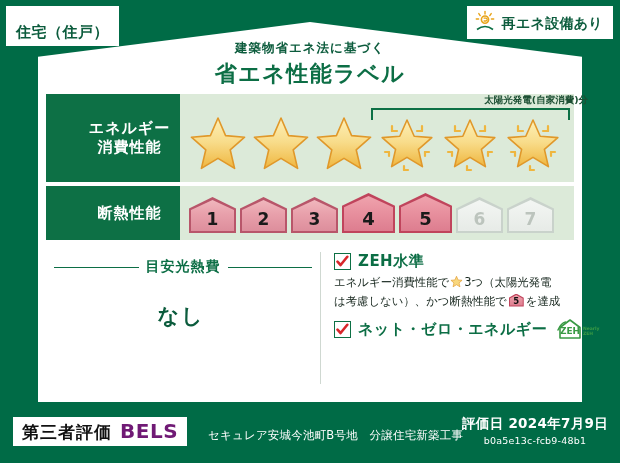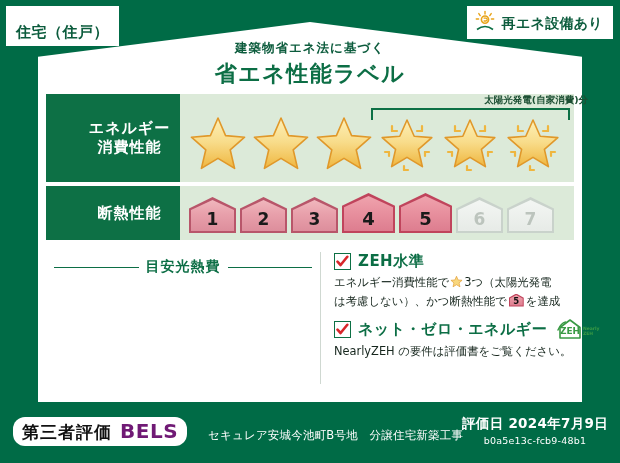--- a/index.html
+++ b/index.html
@@ -209,21 +209,21 @@
   .zeh-logo{ margin-left:3px; display:inline-flex; align-items:flex-end; }
 
   
   .footer{
     position:absolute; left:0; right:0; bottom:0; height:55px;
     background:#006b46;
   }
   .bels-tag{
     position:absolute; left:13px; top:9px;
     background:#ffffff; padding:4px 9px 5px 9px;
-    display:flex; align-items:baseline; gap:8px; line-height:1;border-radius:12px;
+    display:flex; align-items:baseline; gap:8px; line-height:1;
   }
   .bels-tag .jp{ color:#111; font-size:17px; font-weight:bold; letter-spacing:1px;}
   .bels-tag .en{ color:#701a75; font-size:20px; font-weight:bold; letter-spacing:.5px;}
   .proj-name{
     position:absolute; left:208px; top:20px;
     color:#ffffff; font-size:11.5px; letter-spacing:.2px;
   }
   .eval-wrap{
     position:absolute; right:12px; top:7px; text-align:center;
   }
@@ -403,20 +403,21 @@
     </div>
 
     <div class="lower">
       <div class="divider-v"></div>
 
       <div class="cost-head">
         <span class="line"></span>
         <span class="t">目安光熱費</span>
         <span class="line"></span>
       </div>
+      <div class="cost-value">なし</div>
 
       <div class="zeh-col">
 
         <div class="zeh-block">
           <div class="zeh-head">
             <span class="chk">
               <svg width="13" height="13" viewBox="0 0 13 13">
                 <path d="M1.5 6.6 L4.6 10 L11.3 1.8" fill="none" stroke="#d8262b" stroke-width="2.6" stroke-linecap="round" stroke-linejoin="round"></path>
               </svg>
             </span>
@@ -443,21 +444,20 @@
             <span class="zeh-logo">
               <svg width="46" height="22" viewBox="0 0 46 22">
                 <path d="M3 20 L3 9.5 L13 2 L23 9.5 L23 20 Z" fill="none" stroke="#3a9a45" stroke-width="1.6" stroke-linejoin="round"></path>
                 <path d="M1 12 Q4 5 8.5 4" fill="none" stroke="#3a9a45" stroke-width="1.5" stroke-linecap="round"></path>
                 <text x="13" y="15.5" font-family="'DejaVu Sans','Liberation Sans',sans-serif" font-size="9" font-weight="bold" fill="#3a9a45" text-anchor="middle">ZEH</text>
                 <text x="26" y="12" font-family="'DejaVu Sans','Liberation Sans',sans-serif" font-size="4.5" font-weight="bold" fill="#3a9a45">Nearly</text>
                 <text x="26" y="17" font-family="'DejaVu Sans','Liberation Sans',sans-serif" font-size="4.5" font-weight="bold" fill="#3a9a45">ZEH</text>
               </svg>
             </span>
           </div>
-          <div class="zeh-desc">NearlyZEH の要件は評価書をご覧ください。</div>
         </div>
 
       </div>
     </div>
   </div>
 
   <div class="footer">
     <div class="bels-tag">
       <span class="jp">第三者評価</span>
       <span class="en">BELS</span>

